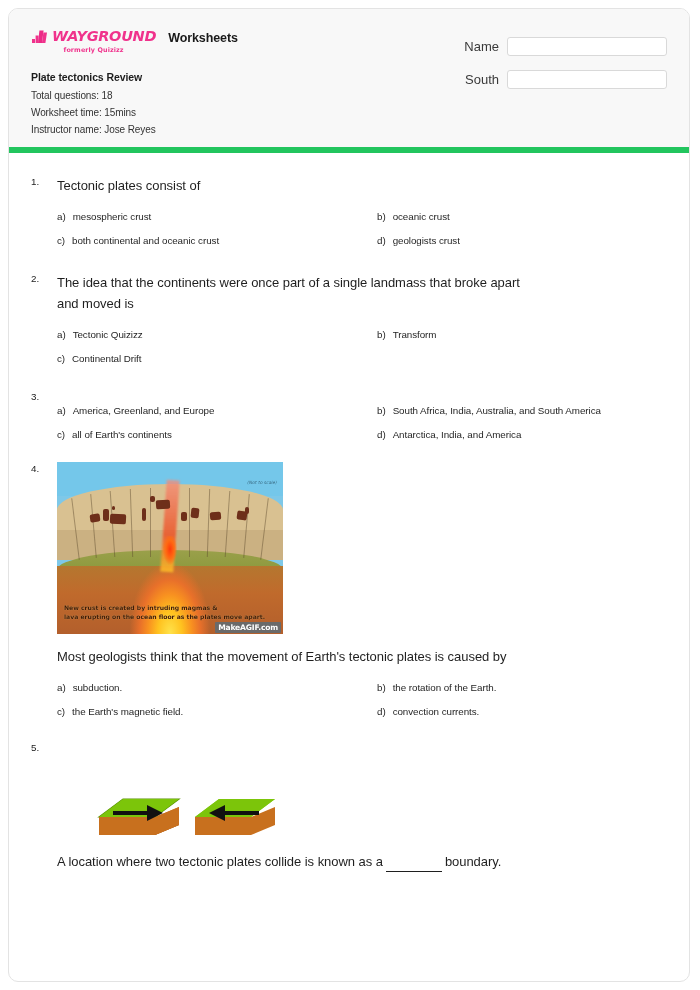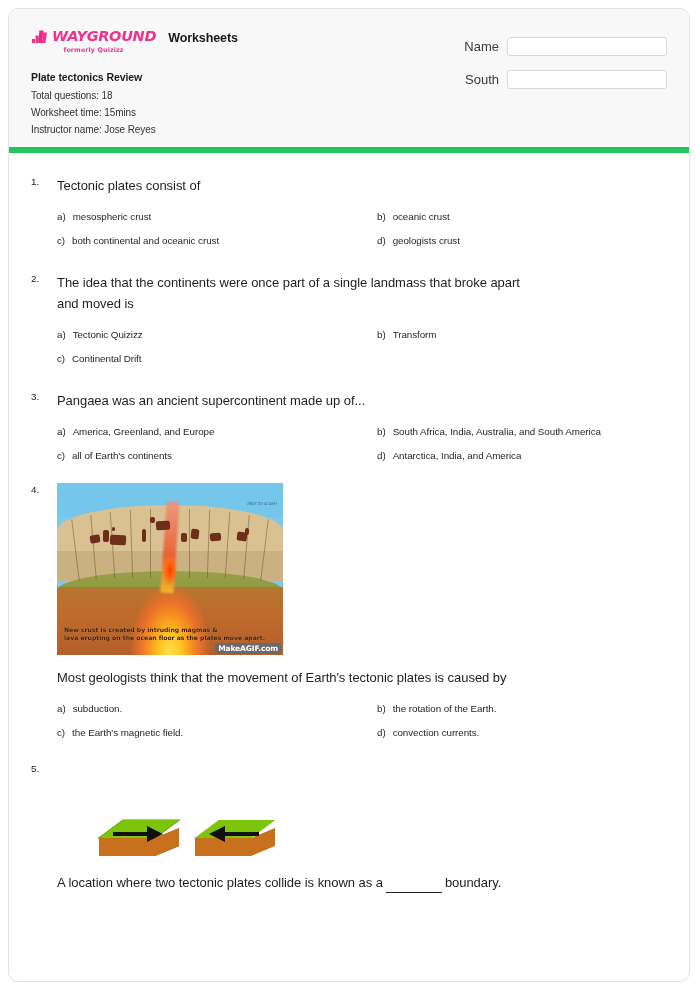--- a/index.html
+++ b/index.html
@@ -375,21 +375,20 @@
             <span class="opt-letter">c)</span>
             <span>Continental Drift</span>
           </div>
         </div>
       </div>
     </div>
 
     <div class="q" style="margin-bottom:22px;">
       <div class="q-num">3.</div>
       <div class="q-body">
-        <div class="q-text">Pangaea was an ancient supercontinent made up of...</div>
         <div class="options">
           <div class="opt">
             <span class="opt-letter">a)</span>
             <span>America, Greenland, and Europe</span>
           </div>
           <div class="opt">
             <span class="opt-letter">b)</span>
             <span>South Africa, India, Australia, and South America</span>
           </div>
           <div class="opt">

